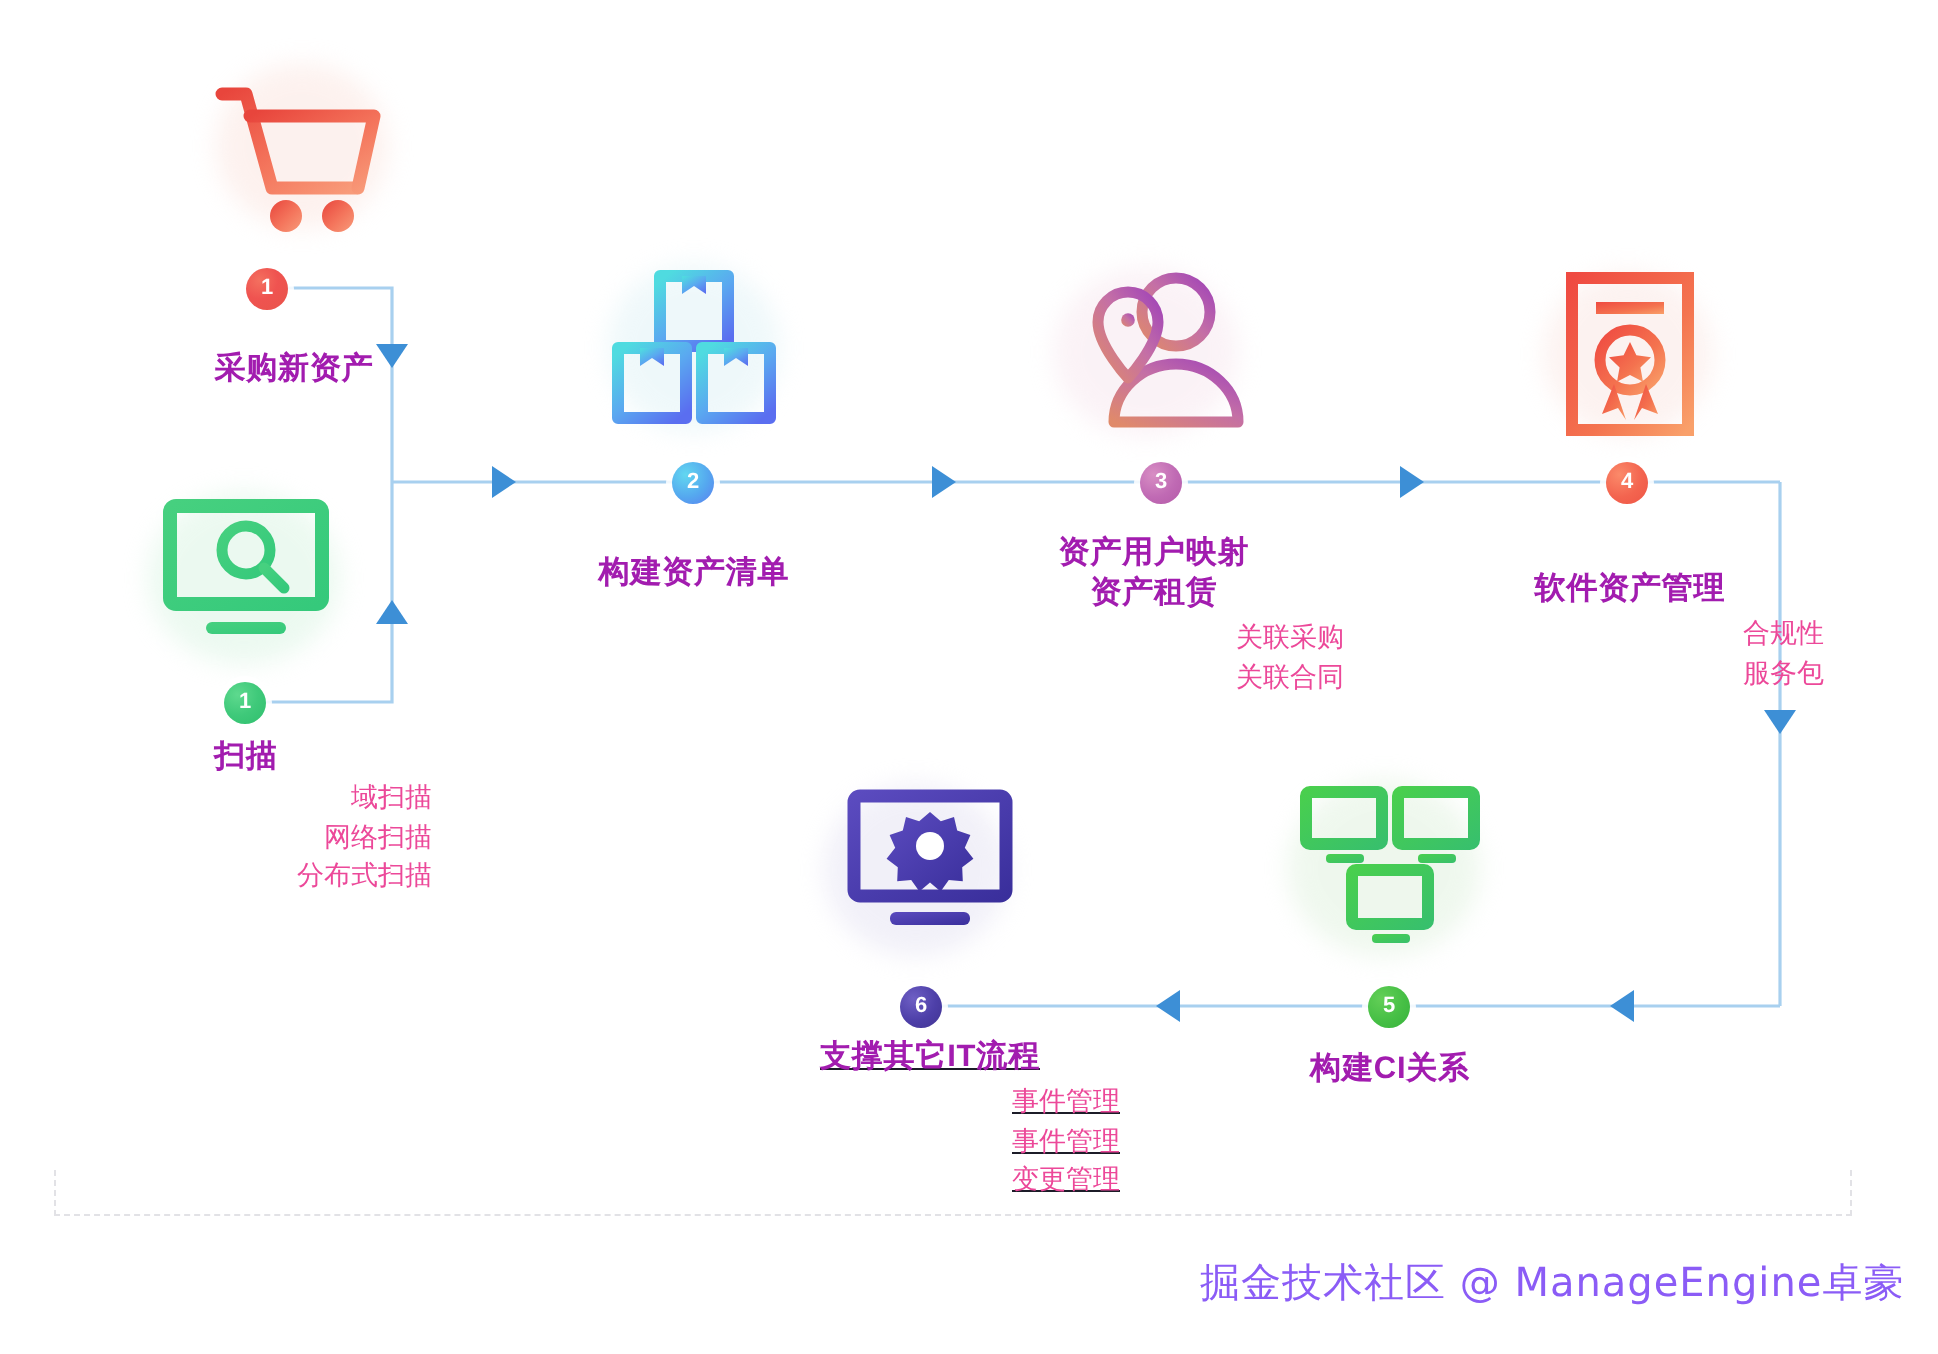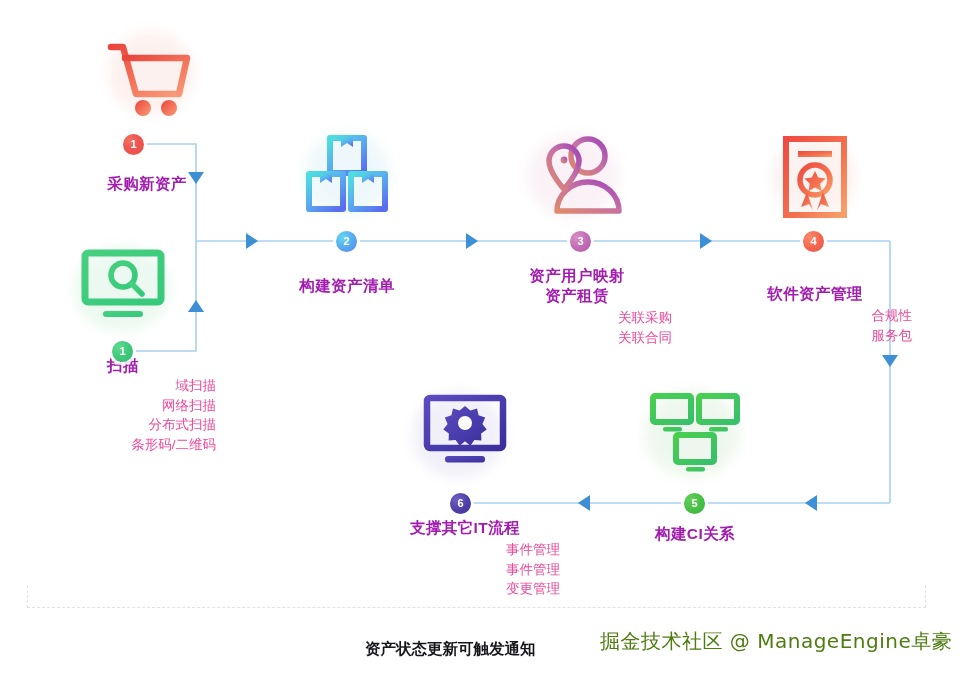--- a/index.html
+++ b/index.html
@@ -66,21 +66,21 @@
   .dash-right{
     position:absolute;left:925px;top:585px;width:0;height:23px;
     border-left:1px dashed #e2e2e6;
   }
   .footnote{
     position:absolute;left:365px;top:639px;
     font-size:15.5px;font-weight:bold;color:#16161d;white-space:nowrap;
   }
   .watermark{
     position:absolute;left:600px;top:628px;
-    font-size:20px;color:#4d7c0f;white-space:nowrap;
+    font-size:20px;color:#8b5cf6;white-space:nowrap;
     font-family:"DejaVu Sans",sans-serif;
     letter-spacing:.5px;
   }
 </style>
 </head>
 <body>
 
 <div class="canvas">
 
   <div class="blob" style="left:108px;top:32px;width:86px;height:82px;background:#fbe4de;"></div>
@@ -156,25 +156,24 @@
             <stop offset="0%" stop-color="#46d07f"></stop>
             <stop offset="100%" stop-color="#35c97b"></stop>
           </linearGradient>
         </defs>
         <rect x="12" y="7" width="76" height="49" rx="3" fill="none" stroke="url(#gScan)" stroke-width="7"></rect>
         <circle cx="50" cy="29" r="12" fill="none" stroke="url(#gScan)" stroke-width="5.5"></circle>
         <path d="M59 38 L69 48" stroke="url(#gScan)" stroke-width="5.5" stroke-linecap="round"></path>
         <rect x="30" y="65" width="40" height="6" rx="3" fill="url(#gScan)"></rect>
       </svg>
     </span>
-    <div class="title" style="margin-top:30px;text-align:center;">扫描</div>
+    <div class="title" style="margin-top:42px;text-align:center;">扫描</div>
     <div class="sub">域扫描</div>
     <div class="sub">网络扫描</div>
     <div class="sub">分布式扫描</div>
-    <div class="sub">条形码/二维码</div>
   </div>
   <div class="badge b-green" style="left:112px;top:341px;">1</div>
 
   <div class="node" style="left:252px;top:132px;width:190px;">
     <span class="icon">
       <svg width="92" height="86" viewBox="0 0 92 86" xmlns="http://www.w3.org/2000/svg">
         <defs>
           <linearGradient id="gBox" x1="0.1" y1="0" x2="0.9" y2="1">
             <stop offset="0%" stop-color="#4fdbe0"></stop>
             <stop offset="50%" stop-color="#5aa9f0"></stop>
@@ -264,21 +263,21 @@
           <rect x="17" y="37" width="19" height="4.5" rx="2"></rect>
           <rect x="63" y="37" width="19" height="4.5" rx="2"></rect>
           <rect x="40" y="77" width="19" height="4.5" rx="2"></rect>
         </g>
       </svg>
     </span>
     <div class="title" style="margin-top:42px;">构建CI关系</div>
   </div>
   <div class="badge b-emerald" style="left:684px;top:493px;">5</div>
 
-  <div class="node" style="left:370px;top:392px;width:190px;">
+  <div class="node" style="left:370px;top:392px;width:190px;text-decoration:underline;">
     <span class="icon">
       <svg width="96" height="80" viewBox="0 0 96 80" xmlns="http://www.w3.org/2000/svg">
         <defs>
           <linearGradient id="gGear" x1="0" y1="0" x2="1" y2="1">
             <stop offset="0%" stop-color="#5b4bbf"></stop>
             <stop offset="100%" stop-color="#3a2f9c"></stop>
           </linearGradient>
         </defs>
         <rect x="10" y="6" width="76" height="50" rx="3" fill="none" stroke="url(#gGear)" stroke-width="6.5"></rect>
         <g fill="url(#gGear)">
@@ -291,16 +290,15 @@
     <div class="title" style="margin-top:42px;">支撑其它IT流程</div>
     <div class="sub" style="margin-top:2px;">事件管理</div>
     <div class="sub">事件管理</div>
     <div class="sub">变更管理</div>
   </div>
   <div class="badge b-purple" style="left:450px;top:493px;">6</div>
 
   <div class="dash-left"></div>
   <div class="dash-right"></div>
   <div class="dashes"></div>
-  <div class="footnote">资产状态更新可触发通知</div>
   <div class="watermark">掘金技术社区 @ ManageEngine卓豪</div>
 
 </div>
 
 </body></html>

